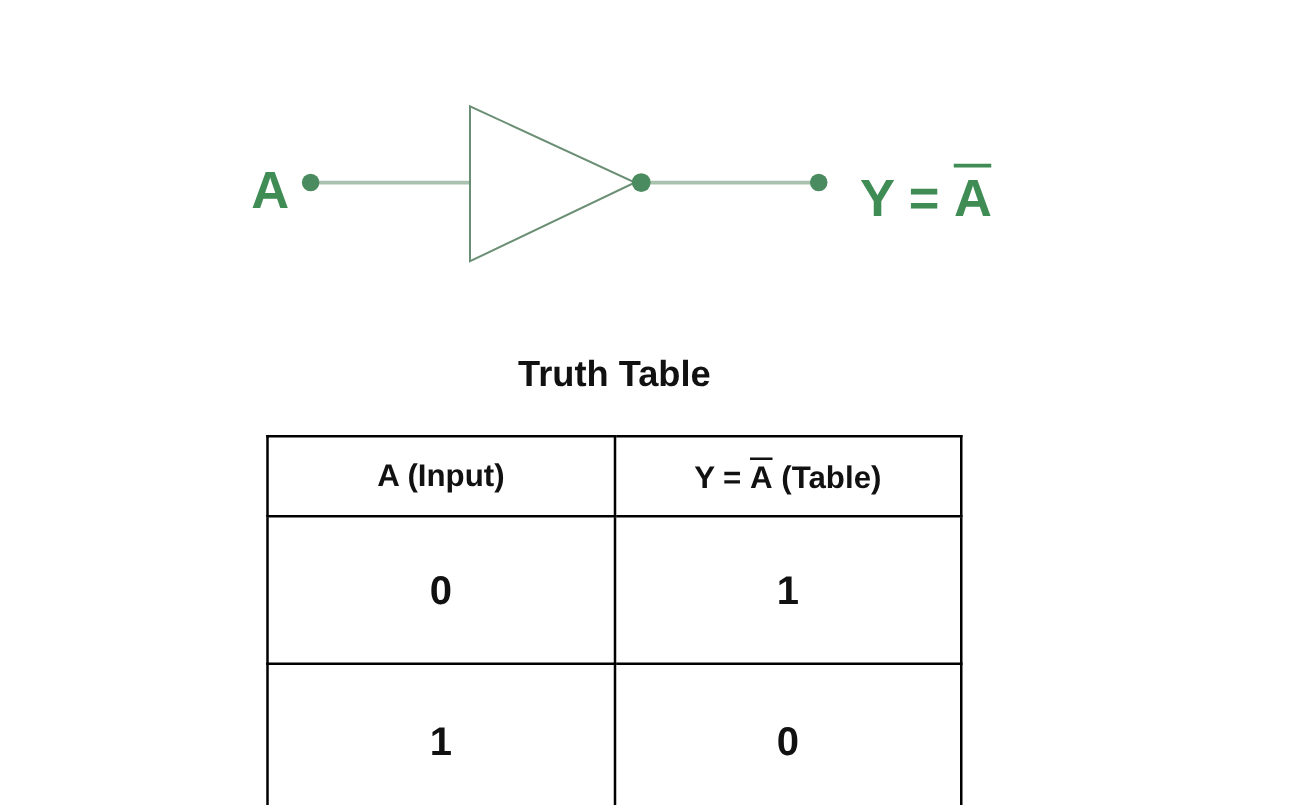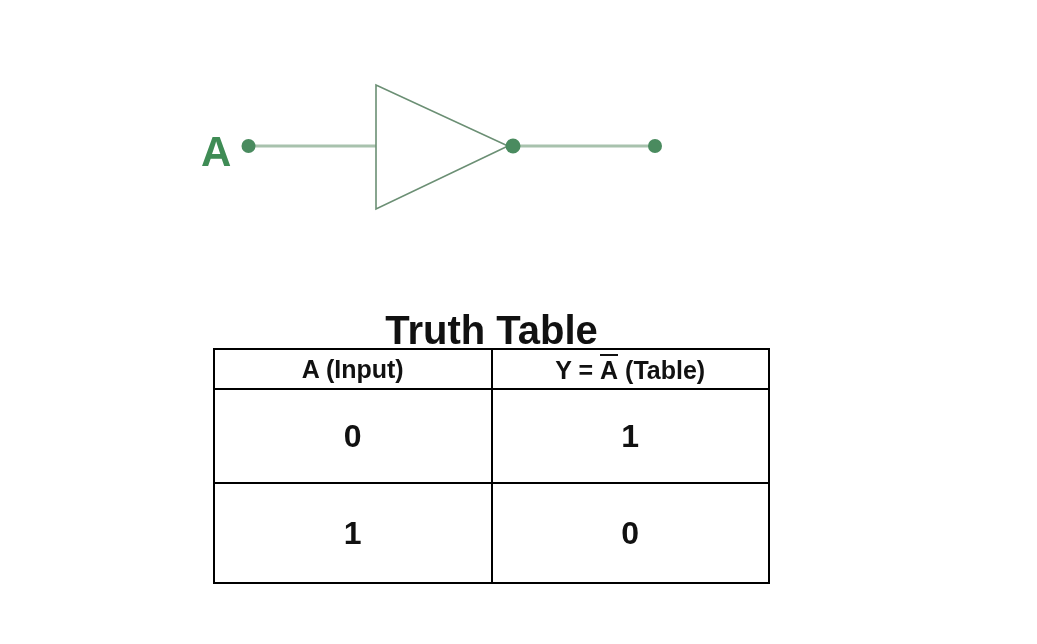--- a/index.html
+++ b/index.html
@@ -61,40 +61,39 @@
     padding-top: 2px;
     line-height: 1;
   }
   .table-title {
     position: absolute;
     left: 213px;
     top: 285px;
     width: 557px;
     text-align: center;
     color: #111111;
-    font-size: 40px;
+    font-size: 29px;
     font-weight: bold;
     line-height: 1.05;
-    margin-top: 24px;
   }
   .truth-table {
     position: absolute;
     left: 213px;
     top: 348px;
     width: 557px;
     border-collapse: collapse;
     table-layout: fixed;
   }
   .truth-table th,
   .truth-table td {
     border: 2px solid #000000;
     text-align: center;
     vertical-align: middle;
     color: #111111;
-    padding: 0;
+    padding: 12px;
     background: #ffffff;
   }
   .truth-table th {
     height: 38px;
     font-size: 25px;
     font-weight: bold;
     white-space: nowrap;
   }
   .truth-table tr.row-1 td { height: 92px; }
   .truth-table tr.row-2 td { height: 98px; }
@@ -112,20 +111,21 @@
     <line class="wire" x1="253" y1="146" x2="376" y2="146"></line>
     <line class="wire" x1="516" y1="146" x2="652" y2="146"></line>
     <polygon class="gate-body" points="376,85 376,209 508,146"></polygon>
     <circle class="node" cx="248.5" cy="146" r="7"></circle>
     <circle class="node" cx="513" cy="146" r="7.5"></circle>
     <circle class="node" cx="655" cy="146" r="7"></circle>
   </svg>
 
   <div class="gate-label input-label">A</div>
 
+  <div class="gate-label output-label"><span>Y = </span><span class="ovl">A</span></div>
 
   <div class="table-title">Truth Table</div>
 
   <table class="truth-table">
     <thead>
       <tr>
         <th>A (Input)</th>
         <th><span>Y = </span><span class="ovl-small">A</span><span> (Table)</span></th>
       </tr>
     </thead>

